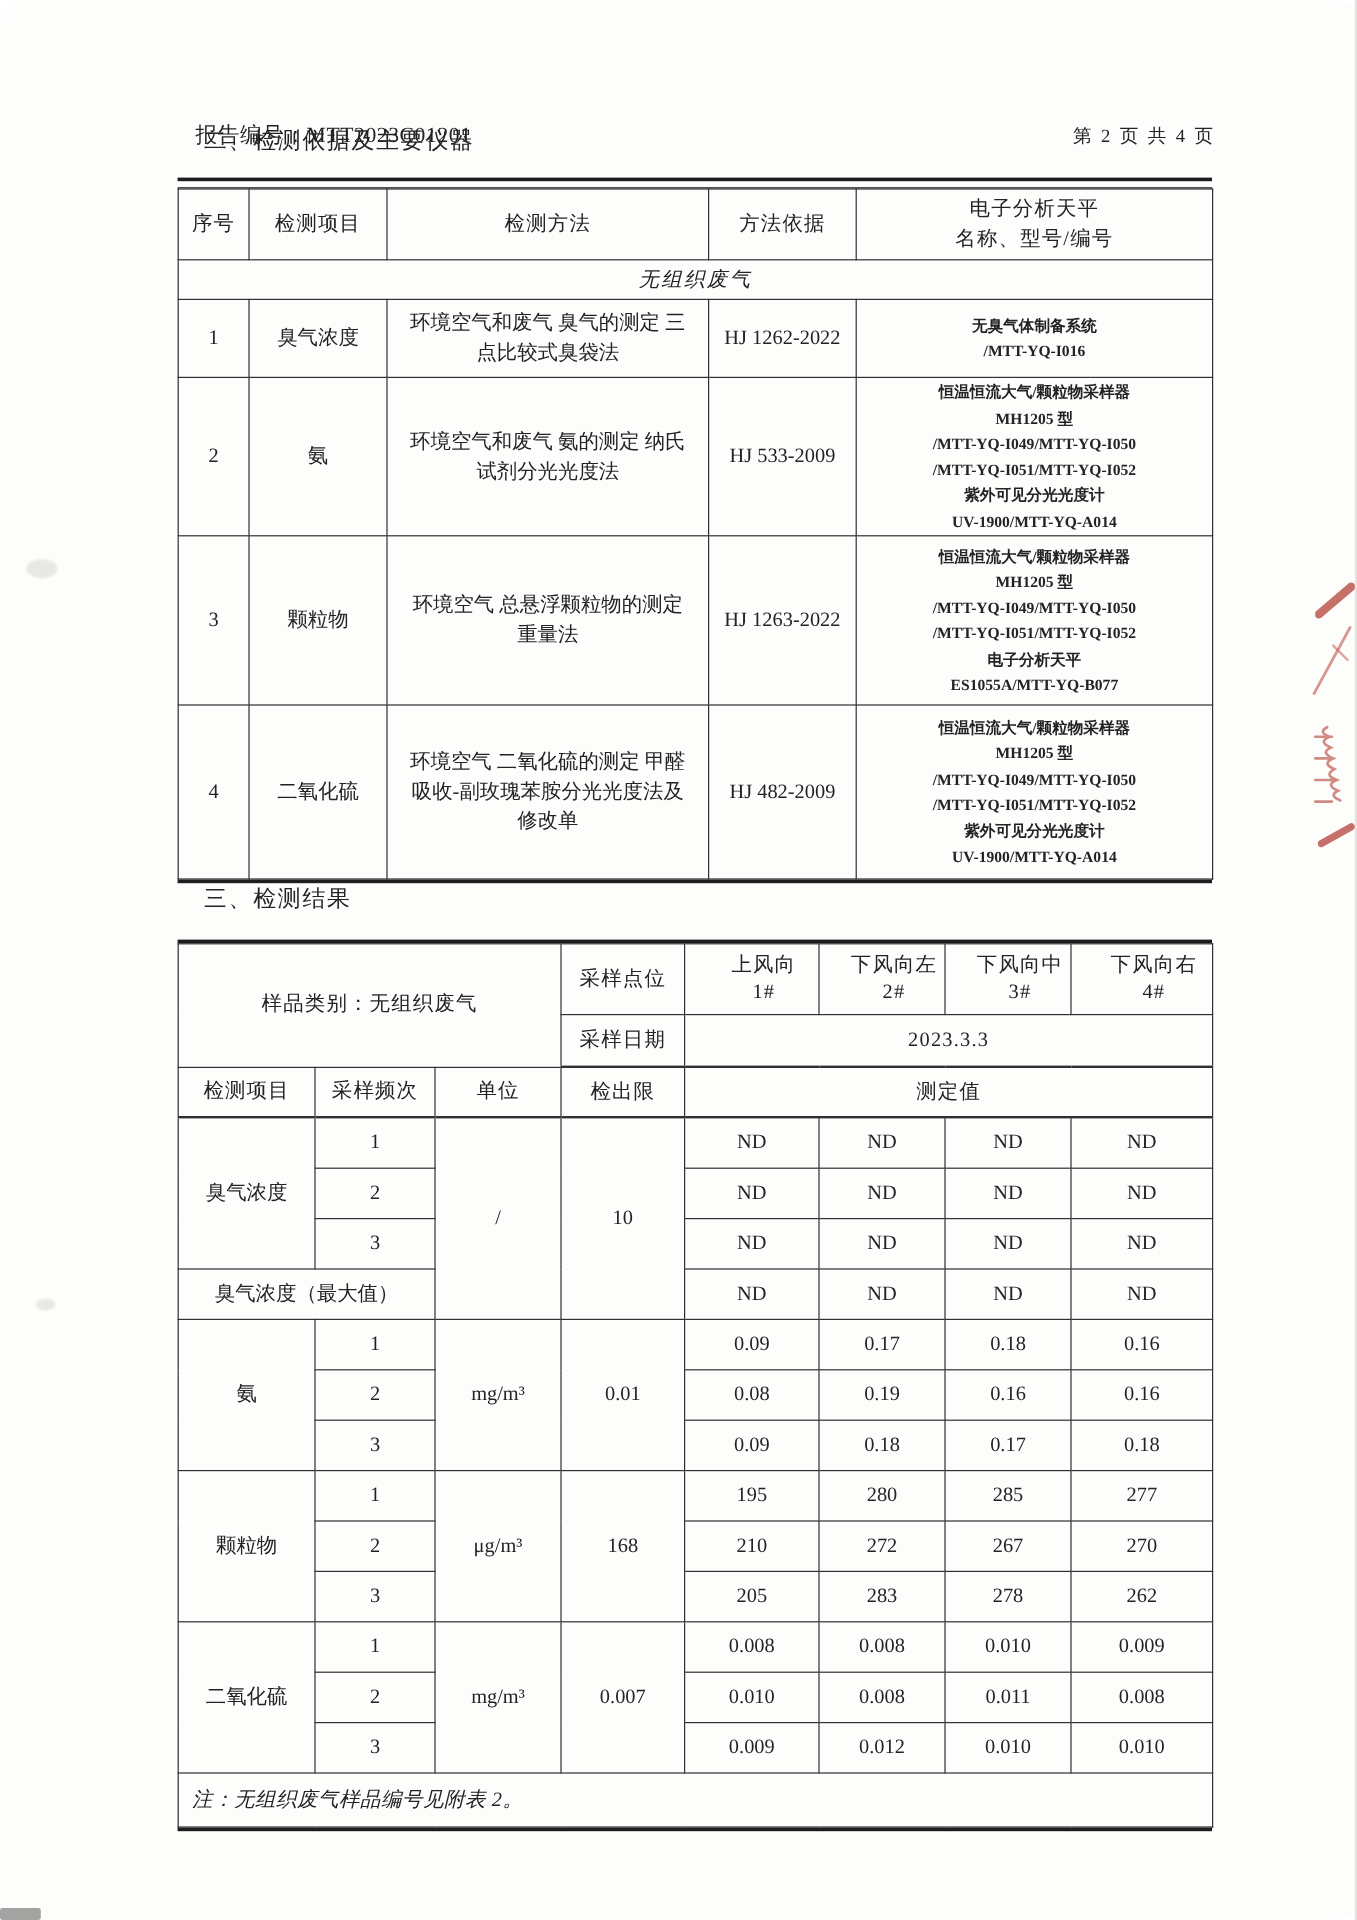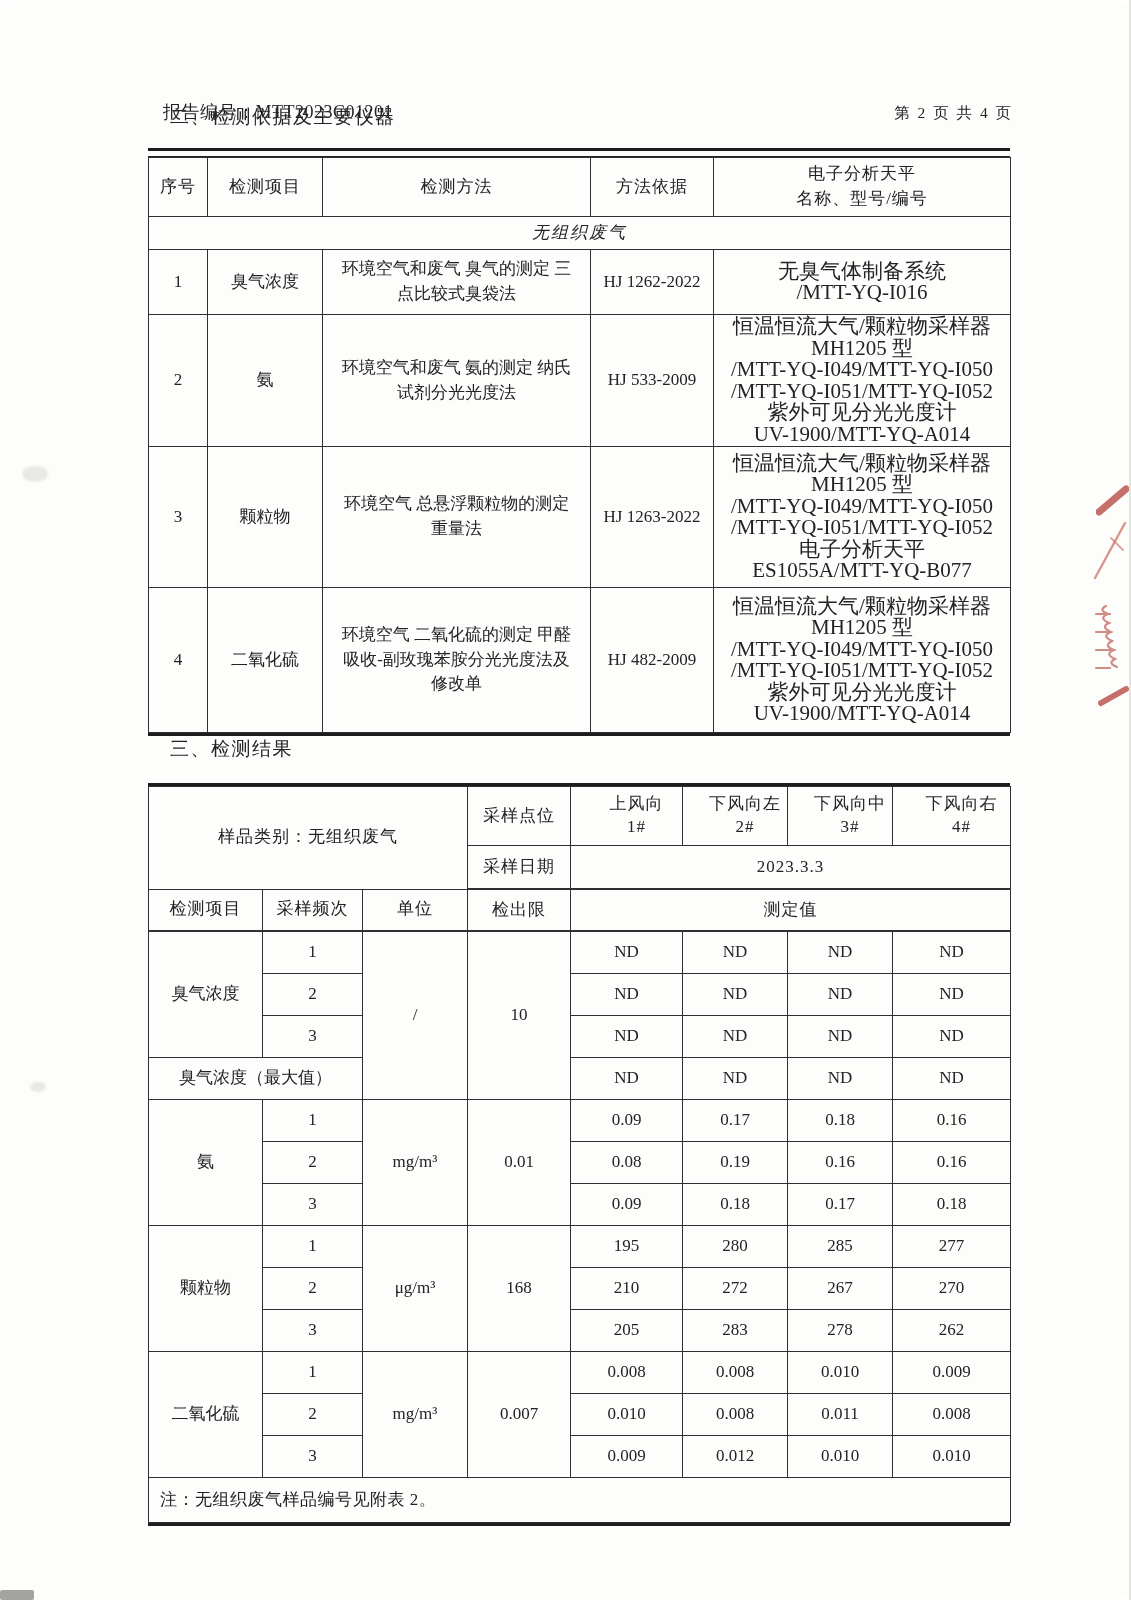--- a/index.html
+++ b/index.html
@@ -37,29 +37,29 @@
      overflow:hidden;}
   tr.hh td{letter-spacing:1px;}
 
   
   tr.t1-head td{height:56px;}
   tr.t1-banner td{height:30px;letter-spacing:2px;font-style:italic;}
   tr.t1-r1 td{height:60px;}
   tr.t1-r2 td{height:127px;}
   tr.t1-r3 td{height:136px;}
   tr.t1-r4 td{height:140px;}
-  .inst{font-size:21px;line-height:21.5px;}
+  .inst{font-size:13px;line-height:21.5px;font-weight:bold;}
   .method{padding:2px 14px;}
 
   
   tr.t2-h1 td{height:56px;}
   tr.t2-h2 td{height:40px;}
   tr.t2-h3 td{height:38px;}
   tr.t2-d td{height:39px;}
-  tr.t2-note td{height:42px;text-align:left;padding-left:11px;letter-spacing:.5px;}
+  tr.t2-note td{height:42px;text-align:left;padding-left:11px;letter-spacing:.5px;font-style:italic;}
   td.bb2{border-bottom-width:2px;}
   .two-line{line-height:1.35;padding-left:24px;}
 
   .red-mark{position:absolute;pointer-events:none;}
 </style>
 </head>
 <body>
 
 <div class="sheet">
 

